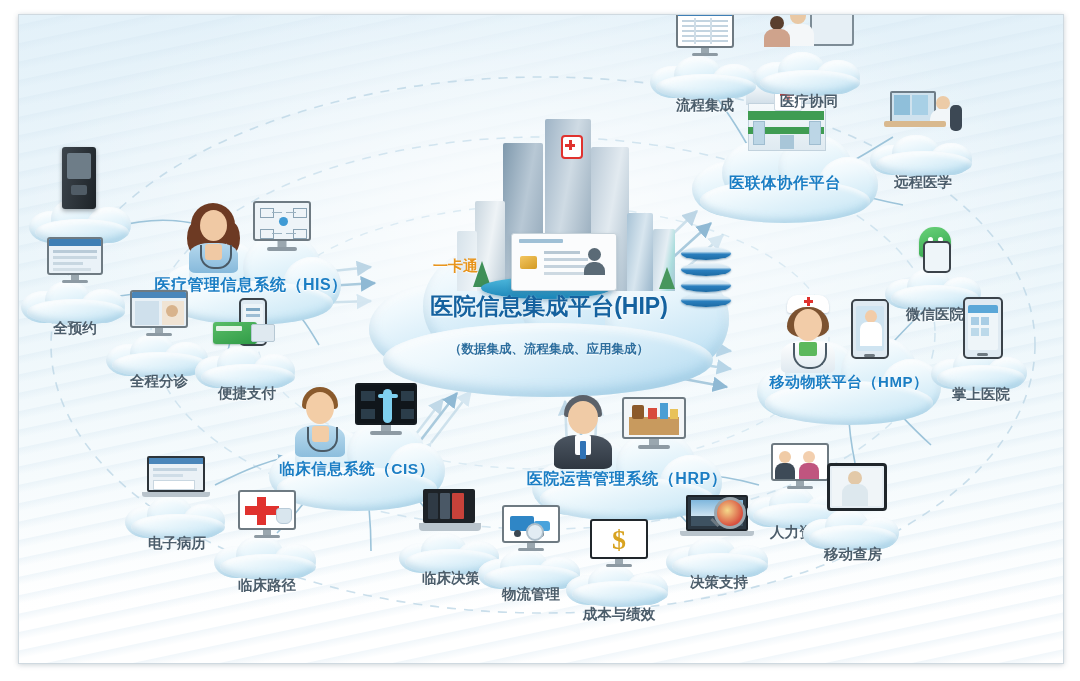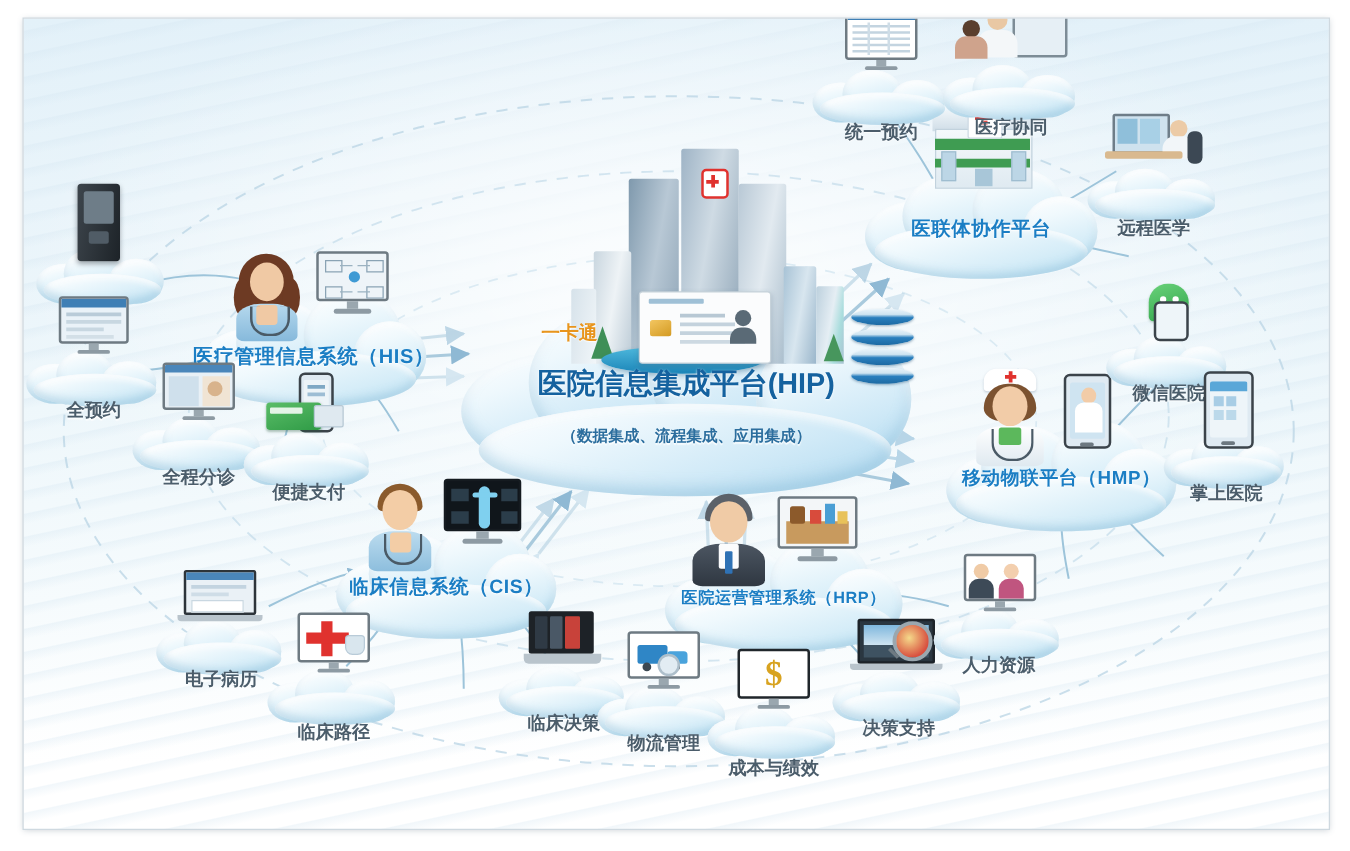--- a/index.html
+++ b/index.html
@@ -299,21 +299,21 @@
         <div class="scr" style="height:42px;background:#f3f6f8;">
           <div style="position:absolute;left:5px;top:18px;width:50px;height:18px;background:#c89a5e;"></div>
           <div style="position:absolute;left:8px;top:6px;width:12px;height:14px;background:#8c5a2b;border-radius:2px;"></div>
           <div style="position:absolute;left:24px;top:9px;width:9px;height:11px;background:#d84b3c;"></div>
           <div style="position:absolute;left:36px;top:4px;width:8px;height:16px;background:#4a9ed4;"></div>
           <div style="position:absolute;left:46px;top:10px;width:8px;height:10px;background:#e8c25a;"></div>
         </div>
         <div class="stand" style="top:42px;width:10px;height:6px;"></div>
         <div class="base" style="top:48px;width:32px;height:4px;"></div>
       </div>
-      <div class="lbl" style="top:48px;font-size:13px;">医院运营管理系统（HRP）</div>
+      <div class="lbl" style="top:48px;font-size:16px;">医院运营管理系统（HRP）</div>
     </div>
   </div>
 
   <div class="node big" style="left:830px;top:362px;">
     <div class="cloud" style="width:184px;height:104px;">
       <div class="blob" style="left:0;top:40px;width:78px;height:54px;"></div>
       <div class="blob" style="left:28px;top:16px;width:74px;height:66px;"></div>
       <div class="blob" style="left:84px;top:12px;width:76px;height:68px;"></div>
       <div class="blob" style="left:124px;top:34px;width:60px;height:56px;"></div>
       <div class="blob" style="left:8px;top:56px;width:168px;height:44px;"></div>
@@ -606,20 +606,35 @@
           <div style="position:absolute;left:3px;top:23px;width:8px;height:8px;background:#bcd9ea;"></div>
           <div style="position:absolute;left:13px;top:23px;width:8px;height:8px;background:#bcd9ea;"></div>
         </div>
         <div style="position:absolute;left:12px;bottom:1px;width:11px;height:3px;border-radius:2px;background:#6d7880;"></div>
       </div>
       <div class="lbl" style="top:44px;">掌上医院</div>
     </div>
   </div>
 
 
+  <div class="node sat" style="left:834px;top:512px;">
+    <div class="cloud" style="width:100px;height:52px;">
+      <div class="blob" style="left:0;top:18px;width:42px;height:30px;"></div>
+      <div class="blob" style="left:22px;top:8px;width:44px;height:36px;"></div>
+      <div class="blob" style="left:56px;top:16px;width:40px;height:32px;"></div>
+      <div class="blob" style="left:6px;top:24px;width:88px;height:26px;"></div>
+      <div class="tablet" style="left:24px;top:-38px;width:54px;height:42px;">
+        <div style="position:absolute;left:2px;top:2px;right:2px;bottom:2px;background:#f0f5f8;overflow:hidden;">
+          <div style="position:absolute;left:16px;top:3px;width:14px;height:14px;border-radius:50%;background:#e3c9a8;"></div>
+          <div style="position:absolute;left:10px;top:16px;width:26px;height:22px;border-radius:9px 9px 0 0;background:#dde8ee;"></div>
+        </div>
+      </div>
+      <div class="lbl" style="top:44px;">移动查房</div>
+    </div>
+  </div>
 
   <div class="node sat" style="left:686px;top:60px;">
     <div class="cloud" style="width:110px;height:54px;">
       <div class="blob" style="left:0;top:18px;width:46px;height:32px;"></div>
       <div class="blob" style="left:24px;top:8px;width:48px;height:38px;"></div>
       <div class="blob" style="left:62px;top:16px;width:44px;height:34px;"></div>
       <div class="blob" style="left:6px;top:26px;width:100px;height:26px;"></div>
       <div class="mon" style="left:26px;top:-40px;width:58px;height:48px;">
         <div class="scr" style="height:40px;background:#ffffff;">
           <div style="position:absolute;left:0;top:0;right:0;height:6px;background:#3f7fb5;"></div>
@@ -627,21 +642,21 @@
           <div style="position:absolute;left:4px;top:15px;width:46px;height:1.5px;background:#c3d4e0;"></div>
           <div style="position:absolute;left:4px;top:20px;width:46px;height:1.5px;background:#c3d4e0;"></div>
           <div style="position:absolute;left:4px;top:25px;width:46px;height:1.5px;background:#c3d4e0;"></div>
           <div style="position:absolute;left:4px;top:30px;width:46px;height:1.5px;background:#c3d4e0;"></div>
           <div style="position:absolute;left:16px;top:8px;width:1.5px;height:26px;background:#cfdde7;"></div>
           <div style="position:absolute;left:32px;top:8px;width:1.5px;height:26px;background:#cfdde7;"></div>
         </div>
         <div class="stand" style="top:40px;width:8px;height:5px;"></div>
         <div class="base" style="top:45px;width:26px;height:3px;"></div>
       </div>
-      <div class="lbl" style="top:48px;">统一预约</div>
+      <div class="lbl" style="top:48px;">流程集成</div>
     </div>
   </div>
 
   <div class="node sat" style="left:790px;top:56px;">
     <div class="cloud" style="width:110px;height:54px;">
       <div class="blob" style="left:0;top:18px;width:46px;height:32px;"></div>
       <div class="blob" style="left:24px;top:8px;width:48px;height:38px;"></div>
       <div class="blob" style="left:62px;top:16px;width:44px;height:34px;"></div>
       <div class="blob" style="left:6px;top:26px;width:100px;height:26px;"></div>
       <div style="position:absolute;left:10px;top:-40px;width:92px;height:48px;">

